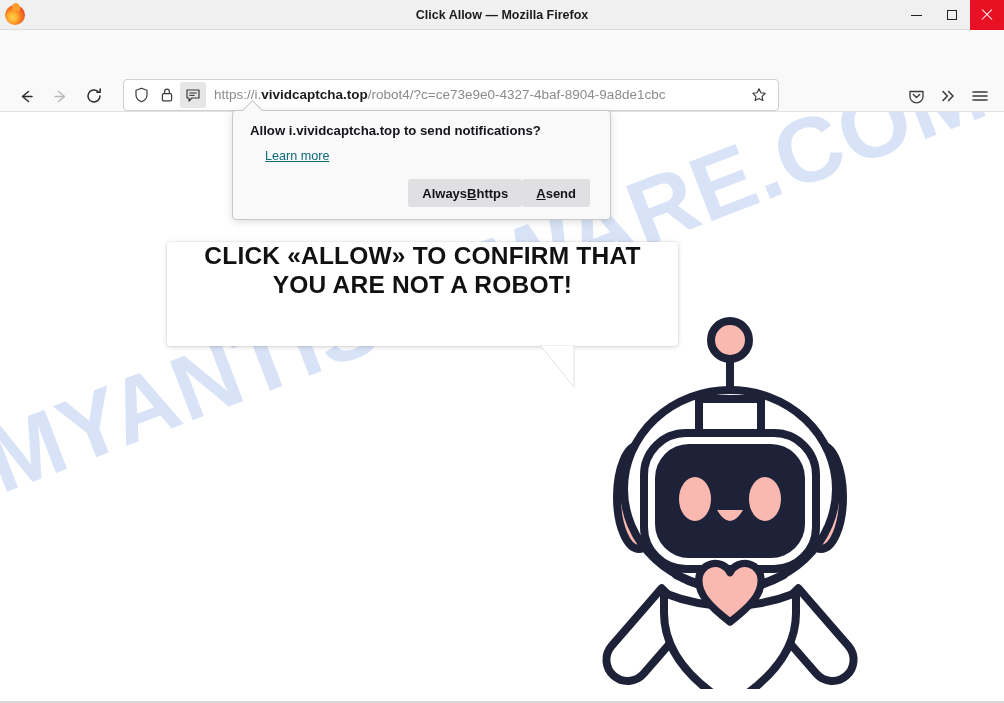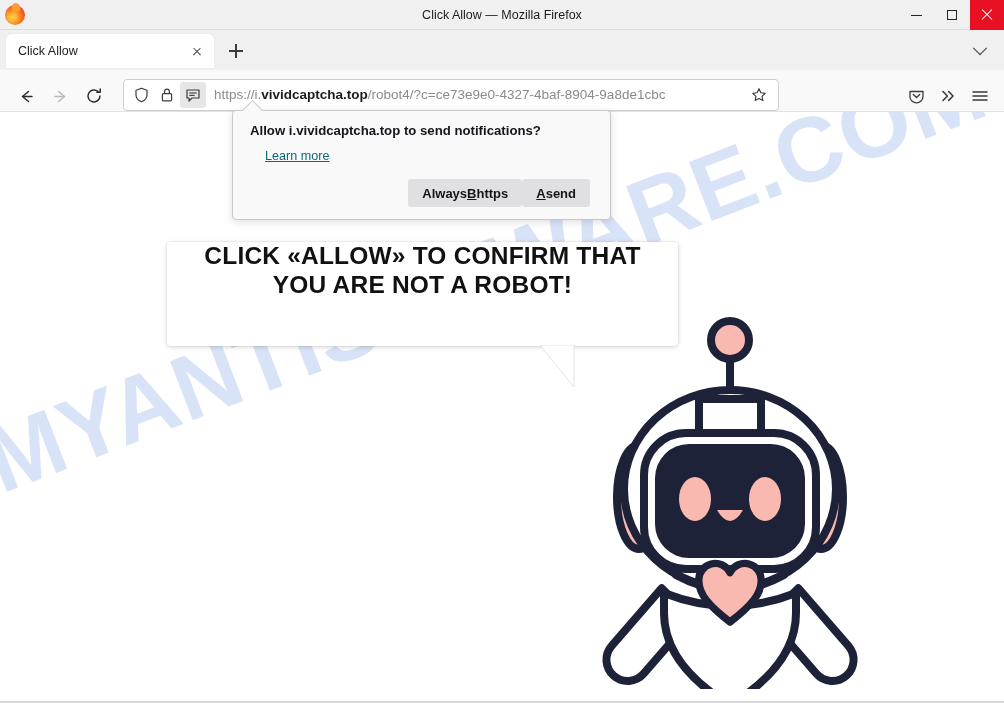--- a/index.html
+++ b/index.html
@@ -24,20 +24,21 @@
   
   .titlebar {
     position: absolute;
     top: 0; left: 0;
     width: 1004px;
     height: 30px;
     background: #f0f0f0;
     border-bottom: 1px solid #dcdcdc;
     display: flex;
     align-items: center;
+    font-weight: bold;
   }
   .ff-logo {
     width: 20px; height: 20px;
     margin-left: 5px;
     border-radius: 50%;
     background:
       radial-gradient(circle at 38% 62%, #ffd24a 0%, #ffb233 24%, #f97b1f 47%, #e8542a 70%, #d9372f 100%);
     position: relative;
     flex: none;
   }
@@ -396,30 +397,20 @@
         </div>
       <div class="winbtn max-b">
           <div class="glyph-max"></div>
         </div>
       <div class="winbtn close-b">
           <div class="glyph-close"></div>
         </div>
     </div>
   </div>
 
-  <div class="tabstrip">
-    <div class="tab">
-      <span class="tab-label">Click Allow</span>
-      <span class="tab-close"></span>
-    </div>
-    <div class="newtab"></div>
-    <div class="tablist-down">
-        <span class="chev-d"></span>
-      </div>
-  </div>
 
   <div class="navbar">
 
     <div class="nav-btn">
       <svg width="17" height="17" viewBox="0 0 17 17">
         <path d="M10.5 3.5 L4.5 8.5 L10.5 13.5" fill="none" stroke="#2b2b2b" stroke-width="1.5" stroke-linecap="round" stroke-linejoin="round"></path>
         <line x1="4.8" y1="8.5" x2="14" y2="8.5" stroke="#2b2b2b" stroke-width="1.5" stroke-linecap="round"></line>
       </svg>
     </div>
 

